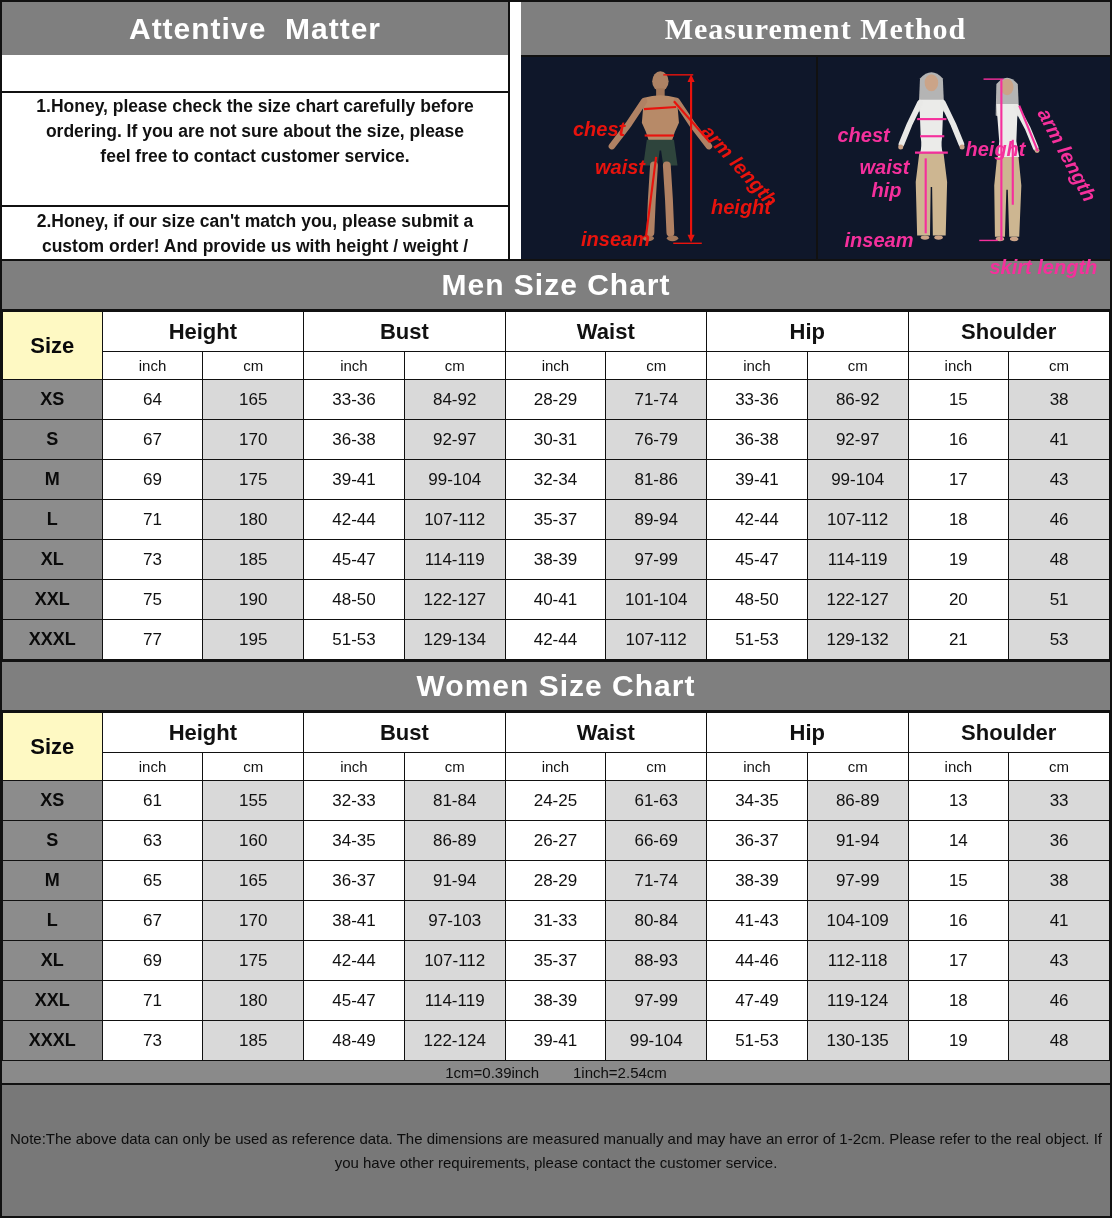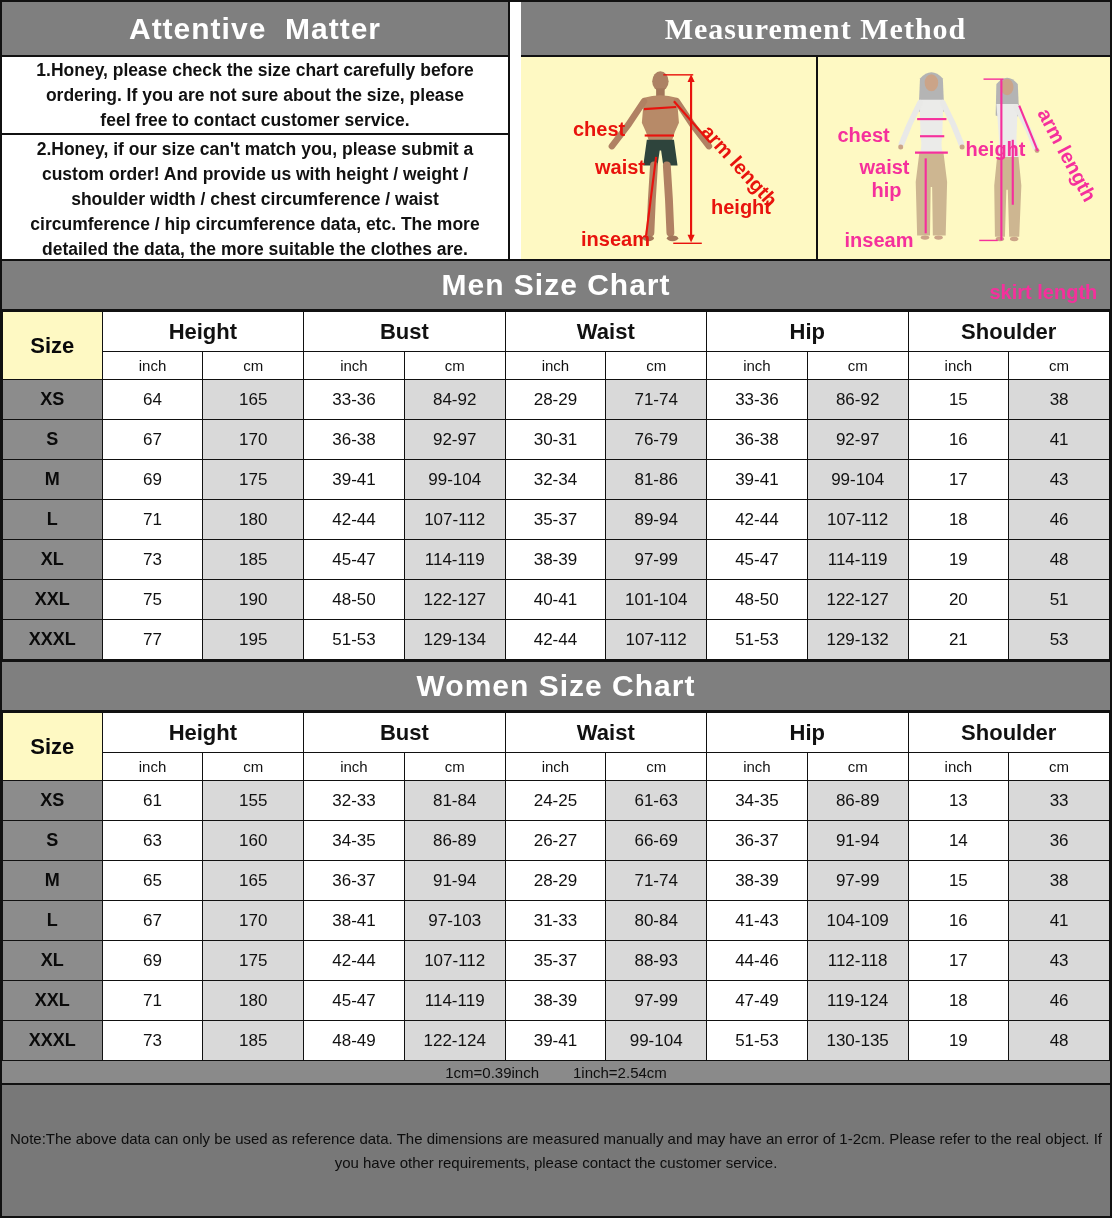--- a/index.html
+++ b/index.html
@@ -8,28 +8,28 @@
   .page { width:1112px; height:1218px; margin:0 auto; border:2px solid #111; display:flex; flex-direction:column; overflow:hidden; background:#fff; }
 
   .bar-title { background:#7f7f7f; color:#fff; font-weight:bold; font-size:30px;
                display:flex; align-items:center; justify-content:center; white-space:pre-wrap; letter-spacing:1px; }
 
   
   .top { display:flex; height:257px; flex:0 0 auto;gap:11px; }
   .attentive { width:508px; flex:0 0 auto; display:flex; flex-direction:column; border-right:2px solid #111; }
   .att-header { height:53px; flex:0 0 auto; }
   .att-note { background:#fff; font-weight:bold; font-size:17.5px; line-height:25px; text-align:center;
-              display:flex; align-items:center; justify-content:center; padding:2px 28px; border-top:2px solid #111; }
+              display:flex; align-items:center; justify-content:center; padding:2px 28px; border-top:2px solid #111;margin-top:36px; }
   .att-note-1 { height:78px; flex:0 0 auto; }
   .att-note-2 { flex:1; }
 
   .measure { flex:1; display:flex; flex-direction:column; }
   .mm-header { height:53px; flex:0 0 auto;font-family:Liberation Serif, serif; }
   .mm-body { flex:1; display:flex; border-top:2px solid #111; background:#fff; }
-  .mm-panel { width:50%; position:relative; background:#fef9c3; }
+  .mm-panel { width:50%; position:relative; background:#0f172a;font-style:italic; }
   .mm-panel.right { border-left:2px solid #111; }
   .mm-panel svg { position:absolute; left:0; top:0; width:100%; height:100%; }
   .fig-label { position:absolute; font-weight:bold; font-size:20px; line-height:20px; white-space:nowrap; }
   .m-label { color:#e8130d; }
   .w-label { color:#f5309c; }
   .rot { transform-origin:0 0; }
 
   
   .section-title { height:52px; flex:0 0 auto; border-top:2px solid #111; border-bottom:2px solid #111; }
   table.size-table { width:100%; border-collapse:collapse; table-layout:fixed; flex:0 0 auto; }
@@ -131,21 +131,21 @@
               <line x1="228" y1="68" x2="254" y2="132"></line>
               <line x1="219" y1="116" x2="219" y2="207"></line>
             </g>
           </svg>
           <span class="fig-label w-label" style="left:20px; top:68px;">chest</span>
           <span class="fig-label w-label" style="left:42px; top:100px;">waist</span>
           <span class="fig-label w-label" style="left:54px; top:123px;">hip</span>
           <span class="fig-label w-label" style="left:27px; top:173px;">inseam</span>
           <span class="fig-label w-label" style="left:148px; top:82px;">height</span>
           <span class="fig-label w-label rot" style="left:234px; top:48px; transform:rotate(62deg);">arm length</span>
-          <span class="fig-label w-label" style="left:172px; top:200px;margin-top:25px;">skirt length</span>
+          <span class="fig-label w-label" style="left:172px; top:200px;">skirt length</span>
         </div>
 
       </div>
     </div>
   </div>
 
   <div class="bar-title section-title">Men Size Chart</div>
   <table class="size-table">
     <colgroup>
       <col style="width:9%">

